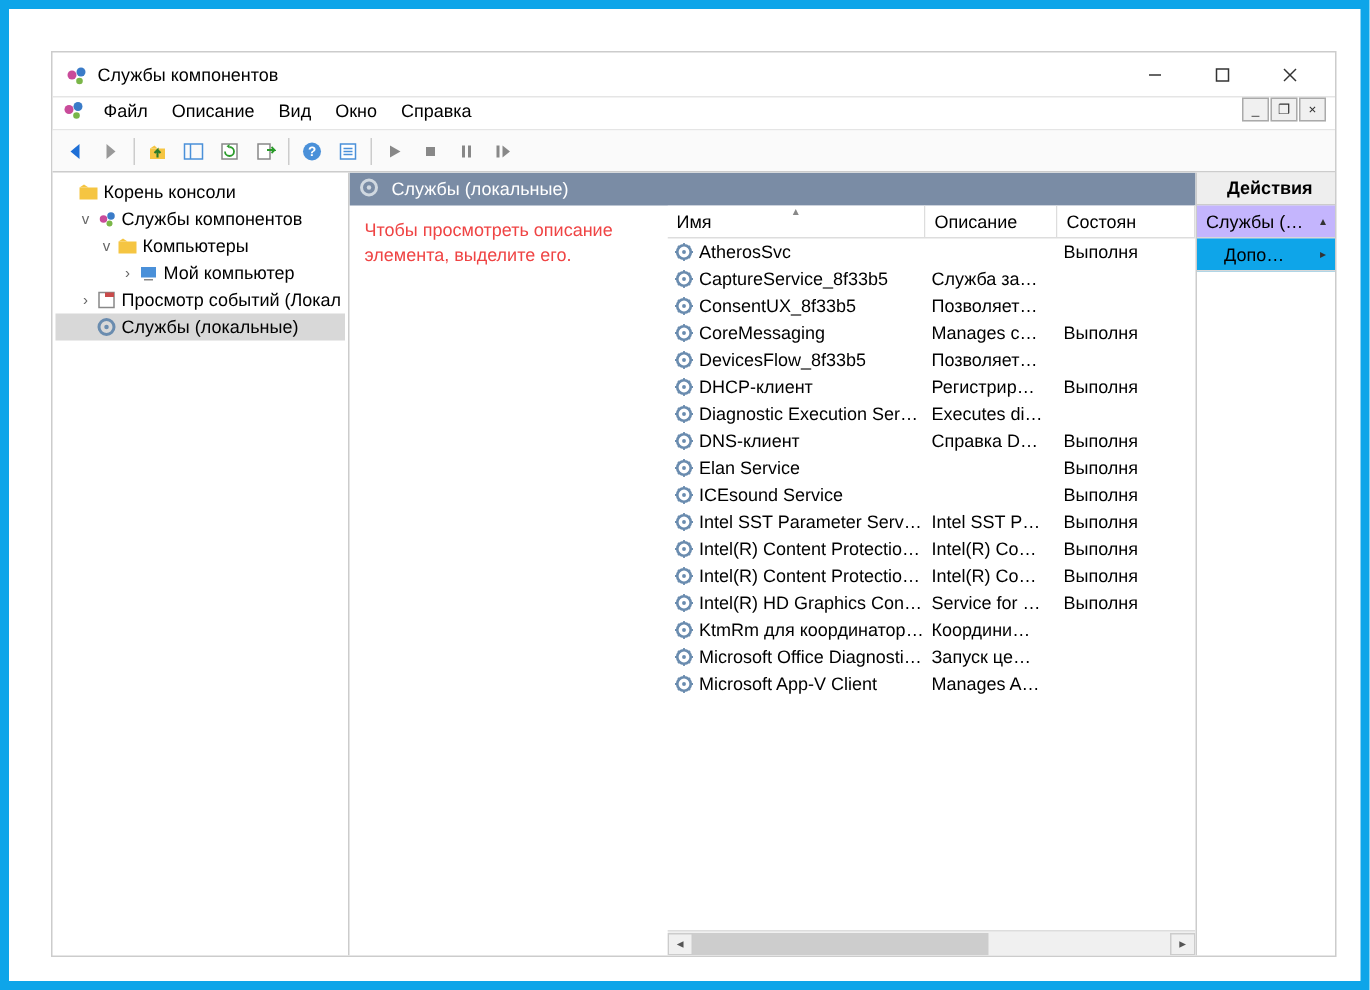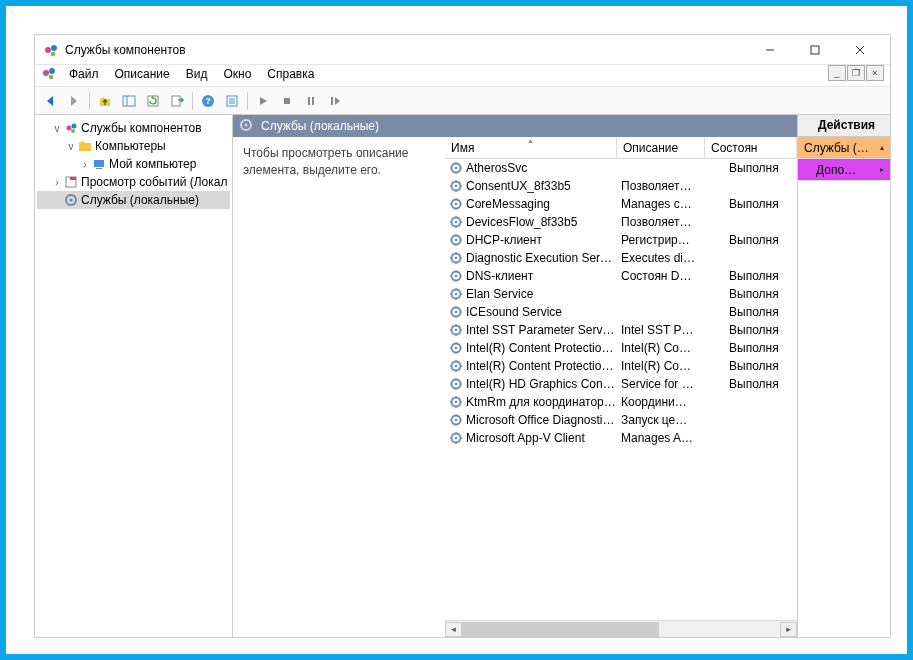--- a/index.html
+++ b/index.html
@@ -33,49 +33,49 @@
   .tree-node.selected { background: #d8d8d8; }
   .lvl0 { padding-left: 2px; }
   .lvl1 { padding-left: 14px; }
   .lvl2 { padding-left: 28px; }
   .lvl3 { padding-left: 42px; }
   
   .center-pane { flex: 1; display: flex; flex-direction: column; border-right: 1px solid #ccc; overflow: hidden; }
   .center-header { height: 22px; background: #7a8ca5; color: #fff; display: flex; align-items: center; padding: 0 6px; gap: 6px; }
   .center-header .ticon { width: 16px; height: 16px; display: inline-flex; }
   .center-body { flex: 1; display: flex; overflow: hidden; }
-  .desc-col { width: 212px; padding: 8px 10px; color: #404040; line-height: 1.4; }
+  .desc-col { width: 212px; padding: 8px 10px; color: #ef4444; line-height: 1.4; }
   .list-col { flex: 1; display: flex; flex-direction: column; overflow: hidden; }
   .list-header { display: flex; border-bottom: 1px solid #ddd; height: 22px; }
   .lh-cell { padding: 3px 6px; border-right: 1px solid #ddd; background: #fff; color: #000; display: flex; align-items: center; gap: 4px; position: relative; }
   .lh-name { width: 172px; }
   .lh-desc { width: 88px; }
   .lh-status { flex: 1; }
   .sort-arrow { position: absolute; left: 50%; top: -1px; transform: translateX(-50%); font-size: 8px; color: #888; }
   .list-body { flex: 1; overflow: hidden; position: relative; }
   .list-row { display: flex; height: 18px; align-items: center; white-space: nowrap; }
   .lr-name { width: 172px; padding-left: 4px; display: flex; align-items: center; gap: 3px; overflow: hidden; }
   .lr-desc { width: 88px; padding-left: 4px; overflow: hidden; text-overflow: ellipsis; }
-  .lr-status { flex: 1; padding-left: 4px; overflow: hidden; margin-left: 20px; }
+  .lr-status { flex: 1; padding-left: 4px; overflow: hidden; }
   .svc-icon { width: 14px; height: 14px; display: inline-flex; flex-shrink: 0; }
   .svc-name-text { overflow: hidden; text-overflow: ellipsis; }
   
   .hscroll { height: 17px; background: #f0f0f0; border-top: 1px solid #ddd; display: flex; align-items: center; }
   .hscroll .sb-btn { width: 17px; height: 15px; background: #f0f0f0; border: 1px solid #ccc; display:flex; align-items:center; justify-content:center; font-size:9px; color:#555;}
   .hscroll .sb-track { flex: 1; height: 15px; background: #f0f0f0; position: relative; }
   .hscroll .sb-thumb { position: absolute; left: 0; width: 62%; height: 100%; background: #cdcdcd; }
   
   .tabs { height: 22px; display: flex; align-items: flex-end; border-top: 1px solid #ccc; background: #fff; padding-left: 4px; }
   .tab { padding: 2px 10px; border: 1px solid #aaa; border-top: none; background: #f4f4f4; margin-right: -1px; font-size: 12px; border-radius: 0 0 4px 4px; position: relative; top: -1px; }
   .tab.active { background: #fff; }
   
   .actions-pane { width: 92px; display: flex; flex-direction: column; }
   .actions-header { height: 22px; background: #eee; border-bottom: 1px solid #ccc; padding: 3px 20px; font-weight: bold; }
-  .action-item { height: 22px; display: flex; align-items: center; padding: 0 6px; gap: 4px; background: #fdba74; border-bottom: 1px solid #d8d8d8; }
-  .action-item.sub { background: #d946ef; padding-left: 18px; }
+  .action-item { height: 22px; display: flex; align-items: center; padding: 0 6px; gap: 4px; background: #c4b5fd; border-bottom: 1px solid #d8d8d8; }
+  .action-item.sub { background: #0ea5e9; padding-left: 18px; }
   .tri { font-size: 8px; color: #333; margin-left: auto; }
   
   svg { display: block; }
 </style>
 </head>
 <body>
 
 <div class="outer-frame">
 <div class="window">
 
@@ -203,20 +203,30 @@
           <svg width="12" height="12">
             <rect x="2" y="2" width="2" height="8" fill="#888"></rect>
             <path d="M6 2 L11 6 L6 10 Z" fill="#888"></path>
           </svg>
         </div>
   </div>
 
   <div class="body">
 
     <div class="tree-pane">
+      <div class="tree-node lvl0">
+        <span class="exp"></span>
+        <span class="ticon">
+              <svg width="14" height="14">
+                <rect x="1" y="4" width="12" height="8" fill="#f5c542"></rect>
+                <path d="M1 4 L4 2 L7 4 Z" fill="#f5c542"></path>
+              </svg>
+            </span>
+        <span>Корень консоли</span>
+      </div>
       <div class="tree-node lvl1">
         <span class="exp">v</span>
         <span class="ticon">
               <svg width="14" height="14">
                 <circle cx="5" cy="7" r="2.5" fill="#c94b9a"></circle>
                 <circle cx="10" cy="5" r="2.5" fill="#3a7bc8"></circle>
                 <circle cx="9" cy="10" r="2" fill="#7ab648"></circle>
               </svg>
             </span>
         <span>Службы компонентов</span>
@@ -307,20 +317,34 @@
                 </div>
                 <div class="list-row">
                   <div class="lr-name">
                     <span class="svc-icon">
                       <svg width="14" height="14">
                         <circle cx="7" cy="7" r="4.5" fill="none" stroke="#6a8caf" stroke-width="1.8"></circle>
                         <circle cx="7" cy="7" r="1.3" fill="#6a8caf"></circle>
                         <path d="M7 1 L7 3 M7 11 L7 13 M1 7 L3 7 M11 7 L13 7 M3 3 L4.2 4.2 M9.8 9.8 L11 11 M11 3 L9.8 4.2 M4.2 9.8 L3 11" stroke="#6a8caf" stroke-width="1.2"></path>
                       </svg>
                     </span>
+                    <span class="svc-name-text">CaptureService_8f33b5</span>
+                  </div>
+                  <div class="lr-desc">Служба за…</div>
+                  <div class="lr-status"></div>
+                </div>
+                <div class="list-row">
+                  <div class="lr-name">
+                    <span class="svc-icon">
+                      <svg width="14" height="14">
+                        <circle cx="7" cy="7" r="4.5" fill="none" stroke="#6a8caf" stroke-width="1.8"></circle>
+                        <circle cx="7" cy="7" r="1.3" fill="#6a8caf"></circle>
+                        <path d="M7 1 L7 3 M7 11 L7 13 M1 7 L3 7 M11 7 L13 7 M3 3 L4.2 4.2 M9.8 9.8 L11 11 M11 3 L9.8 4.2 M4.2 9.8 L3 11" stroke="#6a8caf" stroke-width="1.2"></path>
+                      </svg>
+                    </span>
                     <span class="svc-name-text">ConsentUX_8f33b5</span>
                   </div>
                   <div class="lr-desc">Позволяет…</div>
                   <div class="lr-status"></div>
                 </div>
                 <div class="list-row">
                   <div class="lr-name">
                     <span class="svc-icon">
                       <svg width="14" height="14">
                         <circle cx="7" cy="7" r="4.5" fill="none" stroke="#6a8caf" stroke-width="1.8"></circle>
@@ -379,21 +403,21 @@
                   <div class="lr-name">
                     <span class="svc-icon">
                       <svg width="14" height="14">
                         <circle cx="7" cy="7" r="4.5" fill="none" stroke="#6a8caf" stroke-width="1.8"></circle>
                         <circle cx="7" cy="7" r="1.3" fill="#6a8caf"></circle>
                         <path d="M7 1 L7 3 M7 11 L7 13 M1 7 L3 7 M11 7 L13 7 M3 3 L4.2 4.2 M9.8 9.8 L11 11 M11 3 L9.8 4.2 M4.2 9.8 L3 11" stroke="#6a8caf" stroke-width="1.2"></path>
                       </svg>
                     </span>
                     <span class="svc-name-text">DNS-клиент</span>
                   </div>
-                  <div class="lr-desc">Состоян D…</div>
+                  <div class="lr-desc">Справка D…</div>
                   <div class="lr-status">Выполня</div>
                 </div>
                 <div class="list-row">
                   <div class="lr-name">
                     <span class="svc-icon">
                       <svg width="14" height="14">
                         <circle cx="7" cy="7" r="4.5" fill="none" stroke="#6a8caf" stroke-width="1.8"></circle>
                         <circle cx="7" cy="7" r="1.3" fill="#6a8caf"></circle>
                         <path d="M7 1 L7 3 M7 11 L7 13 M1 7 L3 7 M11 7 L13 7 M3 3 L4.2 4.2 M9.8 9.8 L11 11 M11 3 L9.8 4.2 M4.2 9.8 L3 11" stroke="#6a8caf" stroke-width="1.2"></path>
                       </svg>

